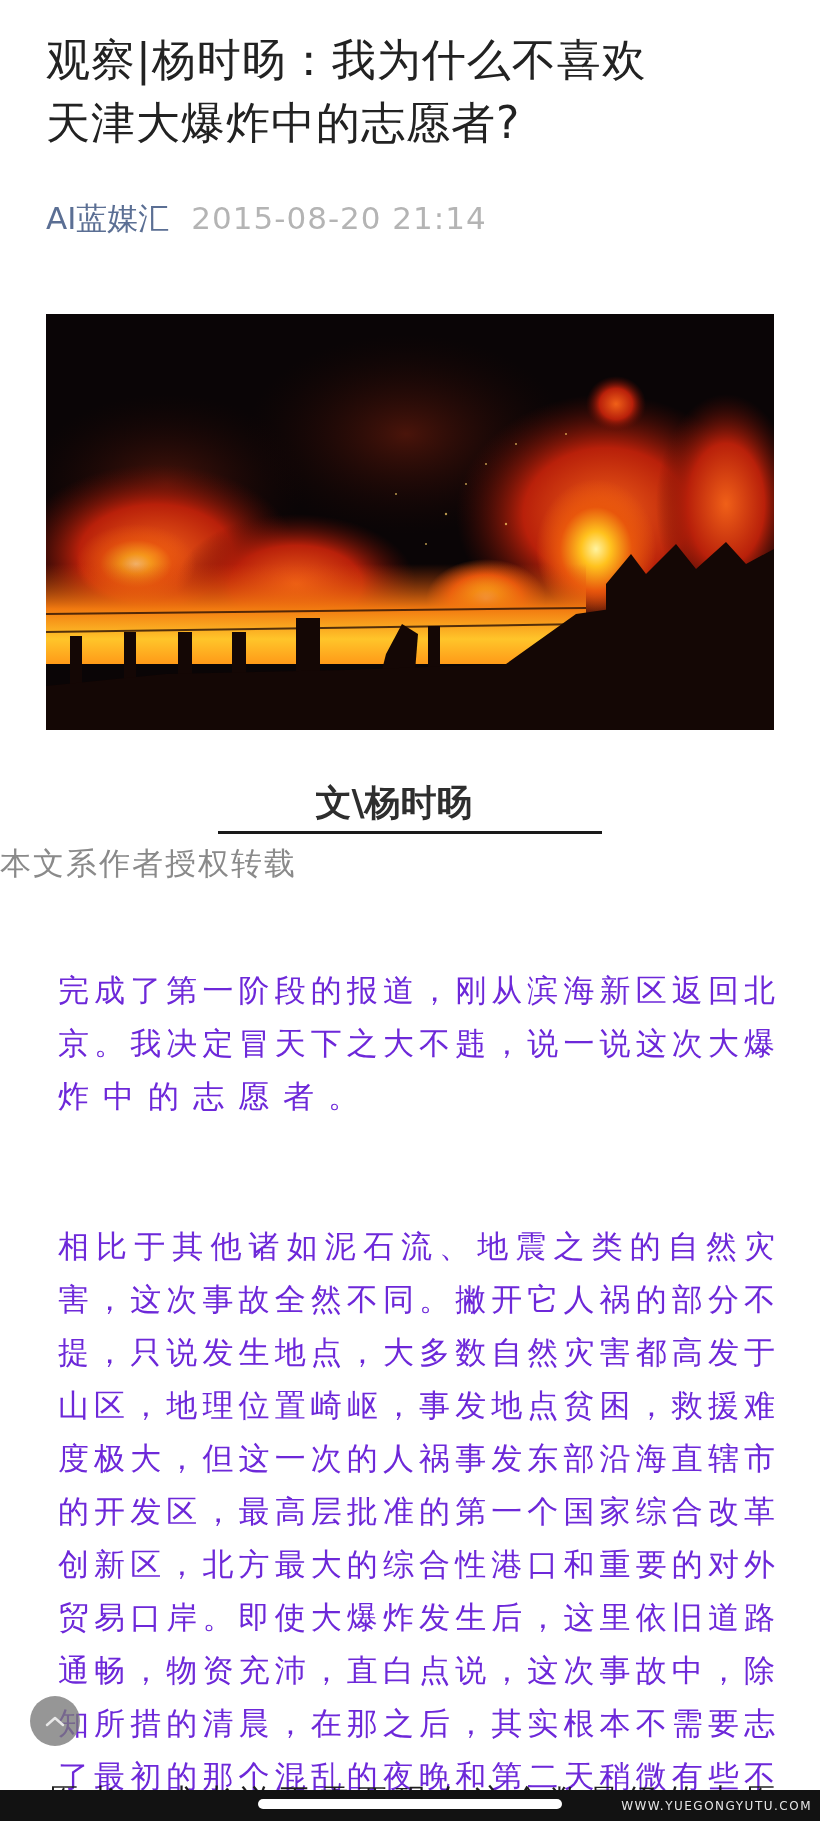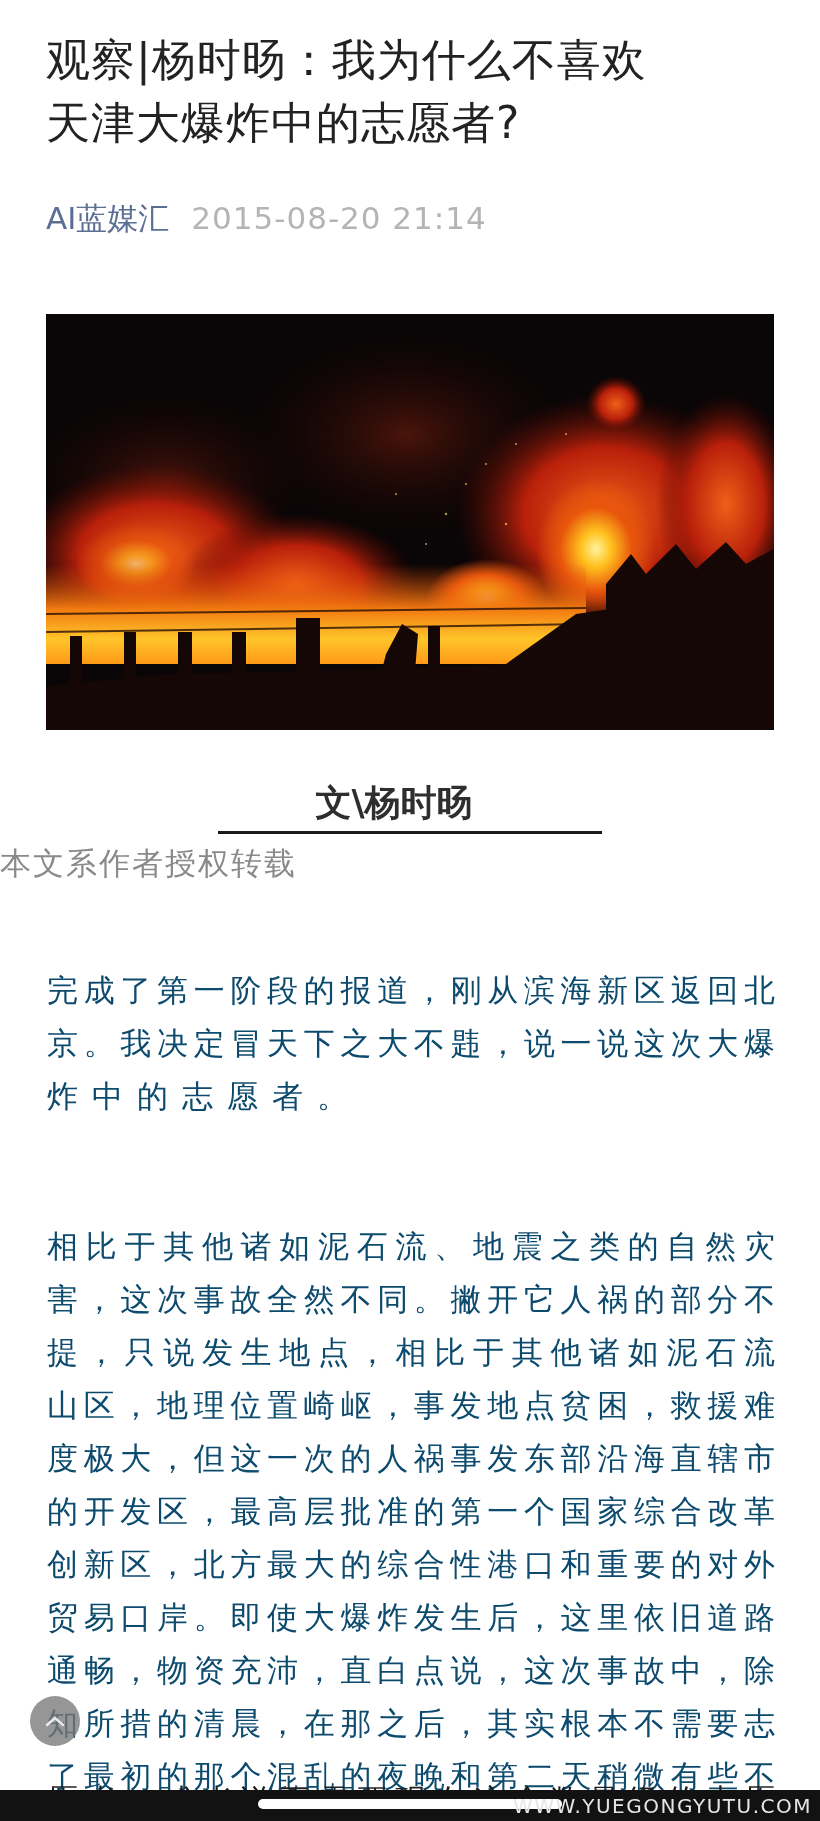--- a/index.html
+++ b/index.html
@@ -92,23 +92,24 @@
       position: absolute;
       left: 47px;
       width: 728px;
     }
     .para .line {
       display: block;
       height: 53px;
       line-height: 53px;
       font-size: 31px;
       white-space: nowrap;
-      color: #0c4a6e;
+      color: #6d28d9;
       text-align: justify;
       text-align-last: justify;
+      margin-left: 11px;
     }
     .para .line.last {
       text-align: center;
       text-align-last: left;
       letter-spacing: 14px;
     }
     .p1 { top: 964px; }
     .p2 { top: 1220px; }
     .clipped-line {
       position: absolute;
@@ -156,21 +157,21 @@
       top: 1799px;
       width: 304px;
       height: 10px;
       border-radius: 5px;
       background: #ffffff;
     }
     .watermark {
       position: absolute;
       right: 8px;
       top: 1797px;
-      font-size: 20px;
+      font-size: 12px;
       line-height: 18px;
       color: #e6e6e6;
       letter-spacing: 1.5px;
       font-family: "DejaVu Sans", sans-serif;
     }
   </style>
 </head>
 <body>
 
 <div class="article">
@@ -255,21 +256,21 @@
 
   <div class="para p1">
     <span class="line">完成了第一阶段的报道，刚从滨海新区返回北</span>
     <span class="line">京。我决定冒天下之大不韪，说一说这次大爆</span>
     <span class="line last">炸中的志愿者。</span>
   </div>
 
   <div class="para p2">
     <span class="line">相比于其他诸如泥石流、地震之类的自然灾</span>
     <span class="line">害，这次事故全然不同。撇开它人祸的部分不</span>
-    <span class="line">提，只说发生地点，相比于其他诸如泥石流</span>
+    <span class="line">提，只说发生地点，大多数自然灾害都高发于</span>
     <span class="line">山区，地理位置崎岖，事发地点贫困，救援难</span>
     <span class="line">度极大，但这一次的人祸事发东部沿海直辖市</span>
     <span class="line">的开发区，最高层批准的第一个国家综合改革</span>
     <span class="line">创新区，北方最大的综合性港口和重要的对外</span>
     <span class="line">贸易口岸。即使大爆炸发生后，这里依旧道路</span>
     <span class="line">通畅，物资充沛，直白点说，这次事故中，除</span>
     <span class="line">知所措的清晨，在那之后，其实根本不需要志</span>
     <span class="line">了最初的那个混乱的夜晚和第二天稍微有些不</span>
   </div>
 

